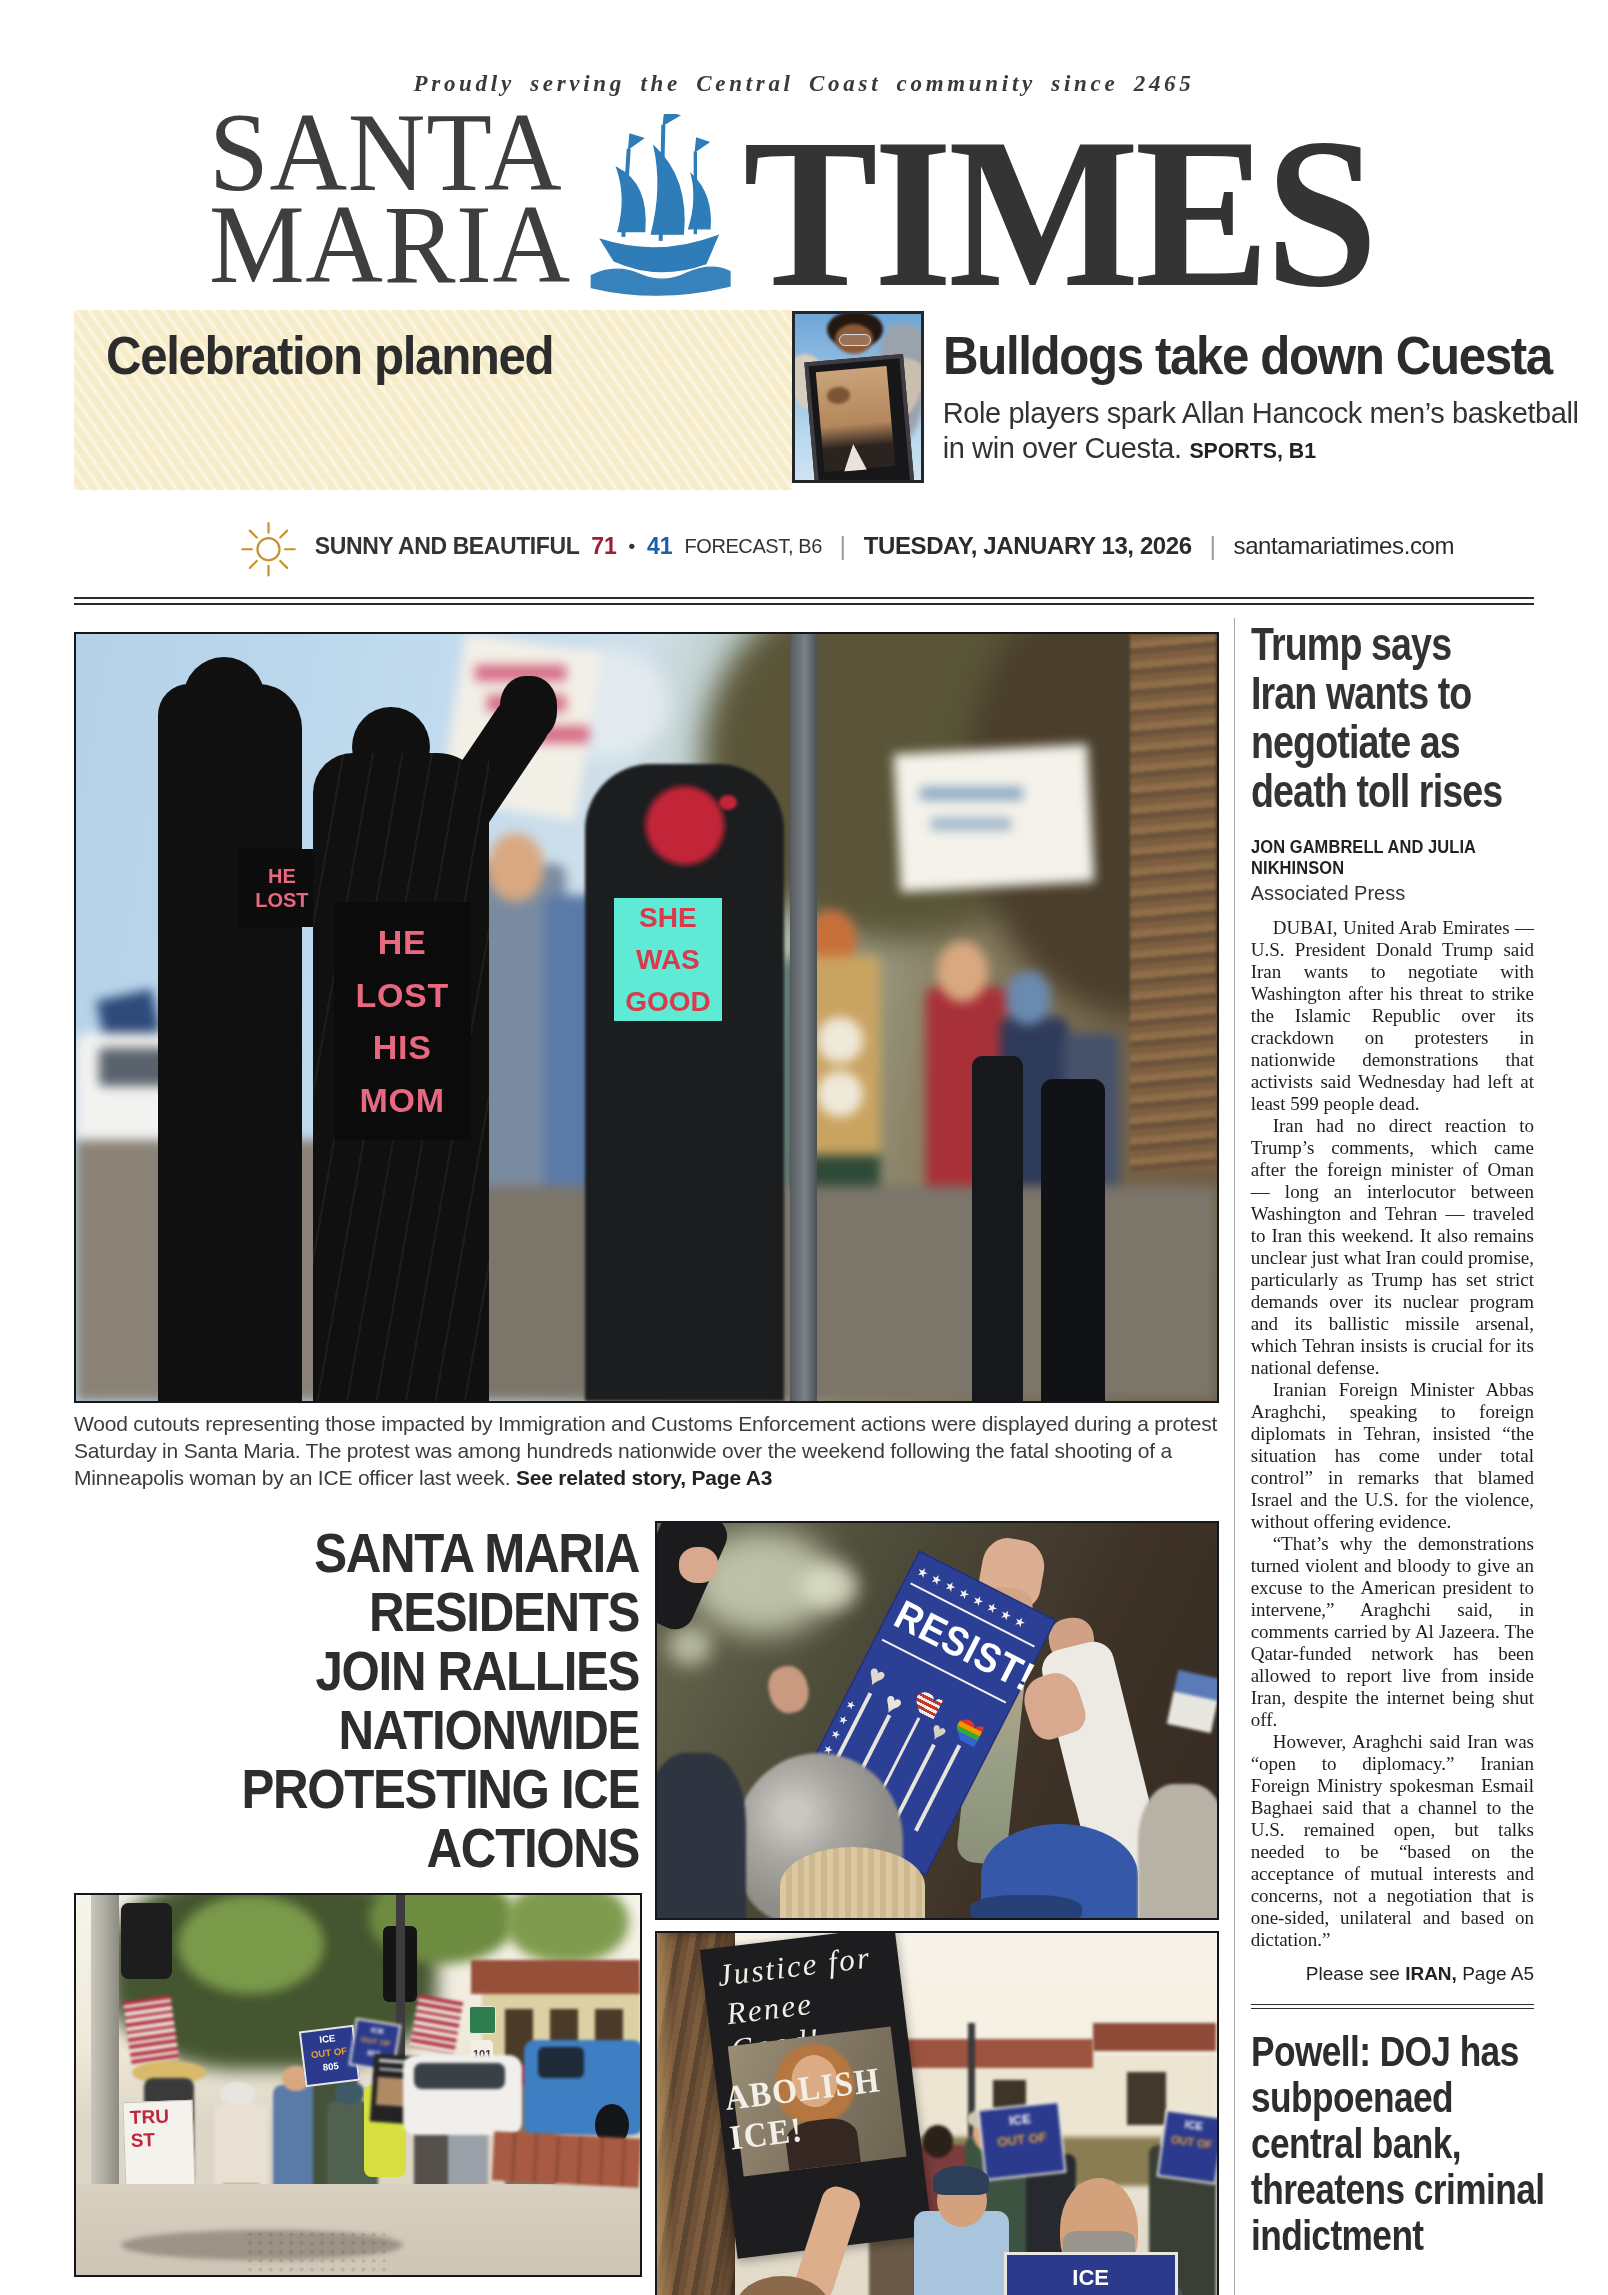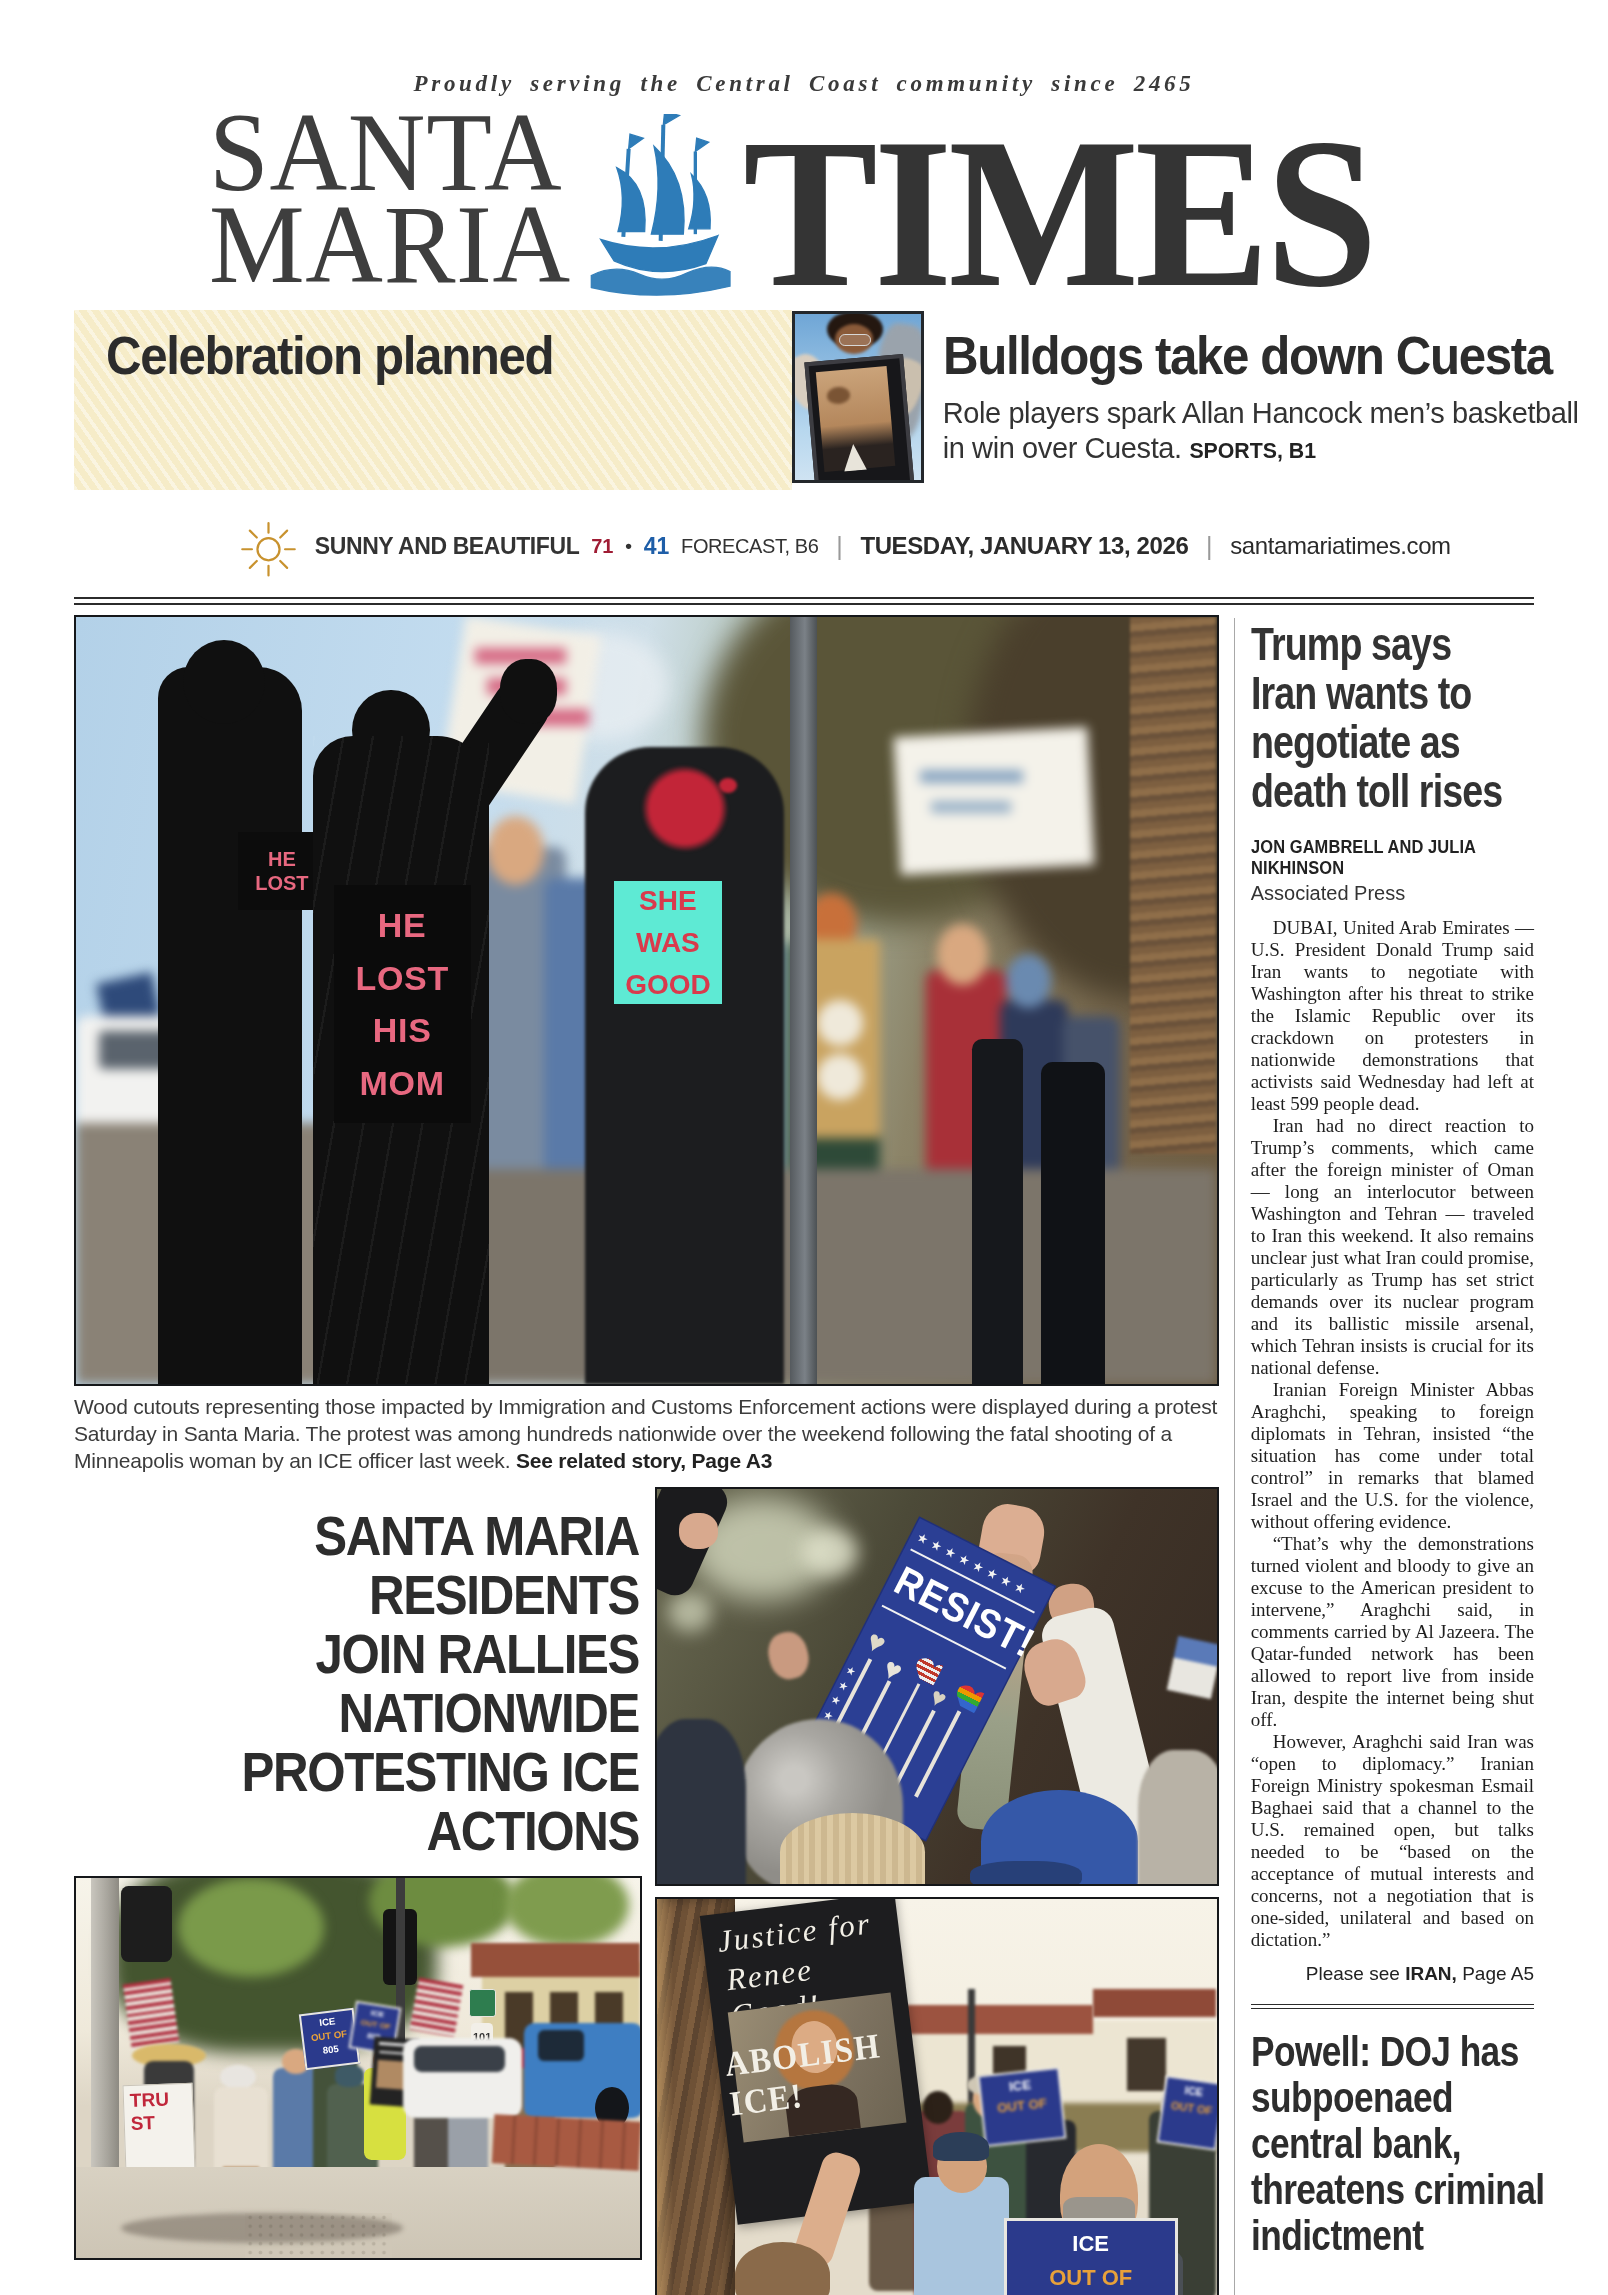--- a/index.html
+++ b/index.html
@@ -24,36 +24,36 @@
     padding:14.7px 14.7px 0 32px;}
   .mlk{flex:0 0 126px;height:166px;border:3.7px solid #23272b;position:relative;overflow:hidden;background:#8fb8dc;margin-top:1.5px;}
   .teaser-right{flex:1;background:#fff;padding:14.7px 0 0 19px;}
   .t-head{font-weight:700;font-size:53px;color:#2c2c2c;letter-spacing:-1.5px;transform:scaleX(.93);transform-origin:left;white-space:nowrap;}
   .t-dek{margin-top:10.3px;font-size:29px;line-height:1.2;color:#333;letter-spacing:-0.4px;}
   .t-ref{font-weight:700;font-size:21.3px;letter-spacing:0;color:#222;}
 
   
   .infobar{display:flex;align-items:center;margin:22px 74px 0 234px;gap:11.8px;}
   .ib-label{font-weight:700;font-size:23px;color:#333;letter-spacing:-0.4px;}
-  .temp-high{font-weight:700;font-size:20px;color:#9f1c34;}
+  .temp-high{font-weight:700;font-size:23px;color:#9f1c34;}
   .temp-dot{font-weight:700;font-size:19px;color:#333;}
   .temp-low{font-weight:700;font-size:23px;color:#1e5ea8;}
   .ib-forecast{font-size:20px;color:#333;letter-spacing:-0.4px;}
   .ib-sep{color:#999;font-size:25px;font-weight:300;margin:0 5.9px;}
   .ib-date{font-weight:700;font-size:24px;color:#2b2b2b;letter-spacing:-0.4px;}
   .ib-site{font-size:24px;color:#2b2b2b;letter-spacing:-0.4px;}
   .dbl-rule{margin:16px 74px 0 74px;height:3.7px;border-top:2.2px solid #2b2b2b;border-bottom:2.2px solid #2b2b2b;}
 
   
   .main{display:flex;margin:10.3px 74px 0 74px;}
   .col-left{flex:0 0 1144px;}
   .vrule{flex:0 0 0.7px;background:#a8a8a8;margin:2.9px 16px 0 15.5px;}
   .col-right{flex:1;min-width:0;padding-top:4.4px;}
 
-  .photo{position:relative;overflow:hidden;border:2.2px solid #15171a;background:#cfd8dd;}
+  .photo{position:relative;overflow:hidden;border:2.2px solid #15171a;background:#cfd8dd;margin-top:17px;}
   .photo-main{height:767px;}
   .credit{margin-top:5.9px;text-align:right;font-size:17px;color:#222;}
   .credit b{letter-spacing:0.2px;}
   .lead-caption{margin-top:7.4px;font-size:21px;line-height:27px;color:#3c3c3c;letter-spacing:-0.2px;}
   .lead-caption b{color:#222;}
 
   .lead-bottom{display:flex;gap:12.5px;margin-top:13.2px;}
   .colA{flex:0 0 568px;}
   .colB{flex:0 0 564px;}
   .lead-headline{padding:19px 2.9px 0 0;text-align:right;}

